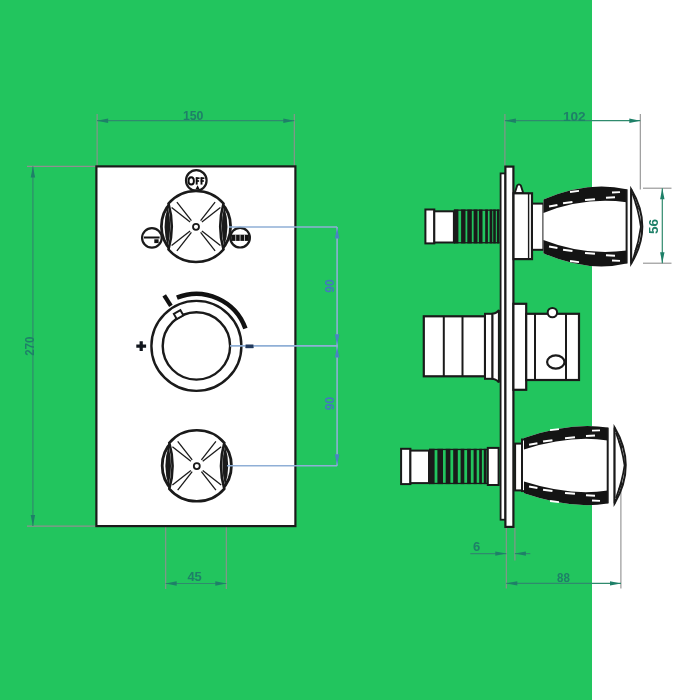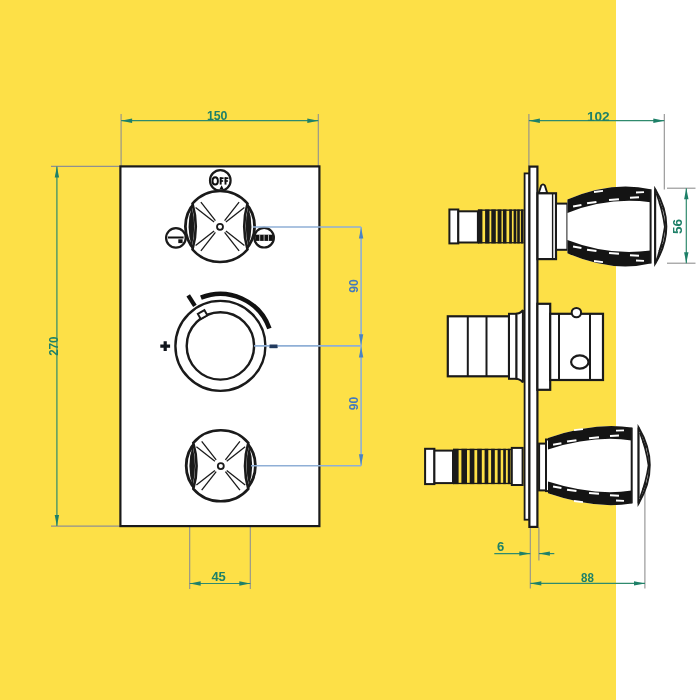--- a/index.html
+++ b/index.html
@@ -1,16 +1,16 @@
 <!DOCTYPE html>
 <html><head>
 <meta charset="utf-8">
 <style>
   html,body{margin:0;padding:0;background:#ffffff;}
-  .page{width:592px;height:700px;position:relative;background:#fde047;font-family:"Liberation Sans", sans-serif;padding-left:24px;}
+  .page{width:592px;height:700px;position:relative;background:#22c55e;font-family:"Liberation Sans", sans-serif;}
   text{font-family:"Liberation Sans", sans-serif;}
 </style>
 </head>
 <body>
 <div class="page">
 <svg width="700" height="700" viewBox="0 0 700 700">
 
 <g stroke-linecap="butt">
 
 <g stroke="#909090" stroke-width="1.1" fill="none">

